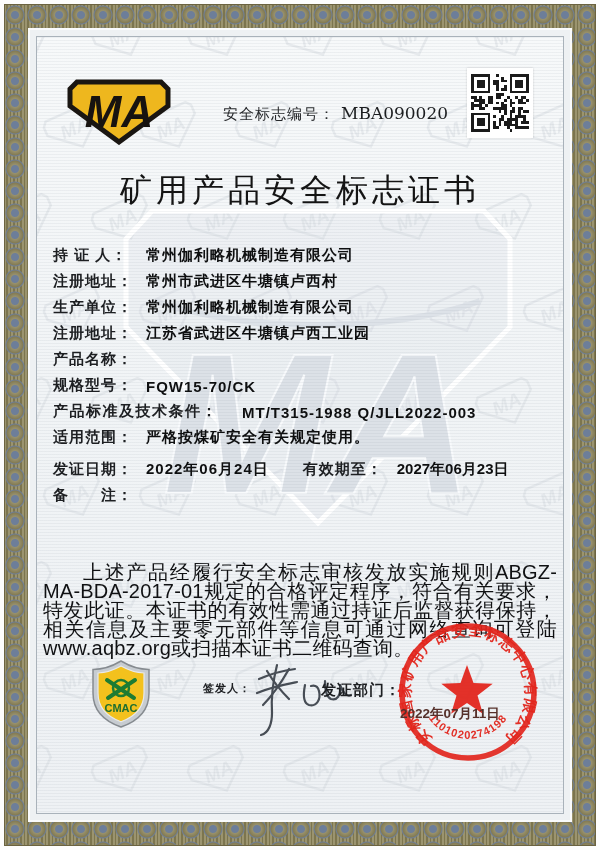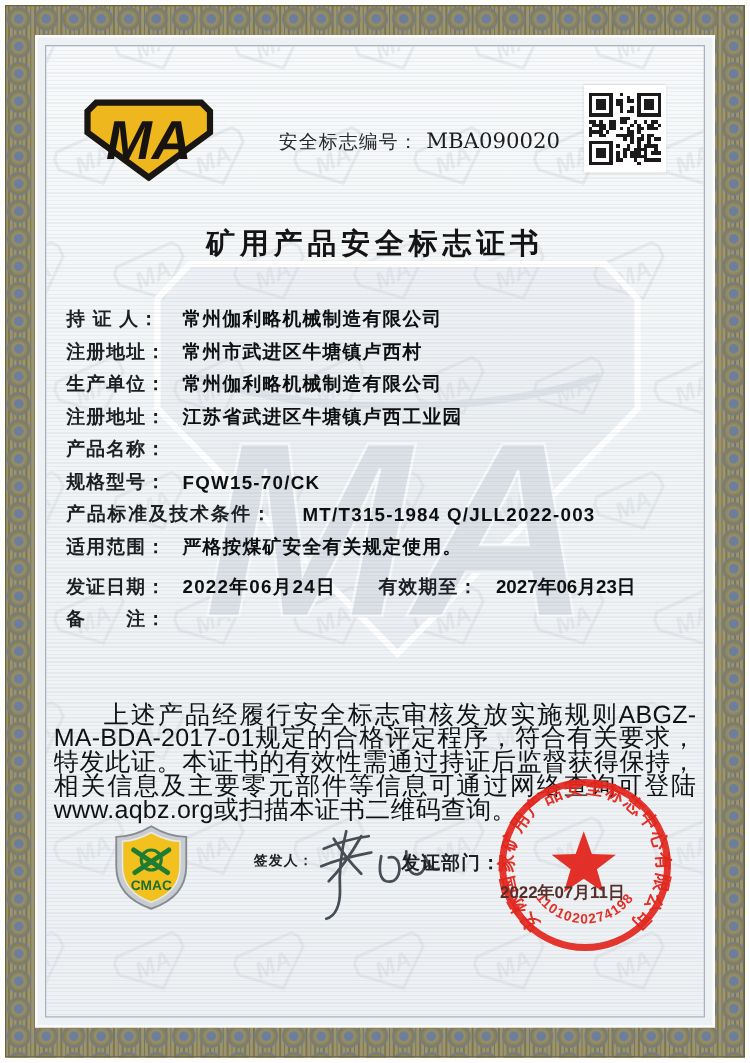--- a/index.html
+++ b/index.html
@@ -23,22 +23,22 @@
   .big-wm{position:absolute;left:85px;top:168px;z-index:0;}
   .content{position:absolute;inset:0;z-index:2;}
 
   
   .ma-logo{position:absolute;left:30px;top:42px;}
   .certno{position:absolute;left:186px;top:66px;display:flex;align-items:baseline;}
   .certno .lbl{font-size:15px;color:#26282b;letter-spacing:1px;}
   .certno .val{font-family:"DejaVu Serif",serif;font-size:17px;color:#1c1e20;margin-left:6px;}
   .qr{position:absolute;left:430px;top:31px;width:66px;height:70px;background:#fff;
       box-shadow:0 0 2px rgba(0,0,0,.18);display:flex;align-items:center;justify-content:center;}
-  .title{position:absolute;left:0;right:0;top:142px;text-align:center;font-size:23px;
-      font-weight:700;color:#141414;letter-spacing:4px;}
+  .title{position:absolute;left:0;right:0;top:132px;text-align:center;font-size:32px;
+      font-weight:400;color:#141414;letter-spacing:4px;}
 
   
   .fields{position:absolute;left:16px;top:202px;right:10px;}
   .frow{display:flex;align-items:flex-end;height:26px;}
   .frow .lbl{font-size:15px;color:#1d1f22;font-weight:600;min-width:93px;letter-spacing:1px;flex:0 0 auto;}
   .frow .lbl.wide{min-width:0;margin-right:24px;letter-spacing:1.5px;}
   .frow .val{font-size:15px;color:#0e0f10;font-weight:800;letter-spacing:1px;}
   .frow.gap{margin-top:6px;}
   .frow .lbl2{font-size:15px;color:#1d1f22;font-weight:600;margin-left:34px;letter-spacing:1px;}
   .frow .val2{font-size:15px;color:#0e0f10;font-weight:600;margin-left:14px;}
@@ -454,21 +454,21 @@
         </div>
         <div class="frow">
           <span class="lbl">产品名称：</span>
         </div>
         <div class="frow">
           <span class="lbl">规格型号：</span>
           <span class="val">FQW15-70/CK</span>
         </div>
         <div class="frow">
           <span class="lbl wide">产品标准及技术条件：</span>
-          <span class="val date">MT/T315-1984 Q/JLL2022-003</span>
+          <span class="val date">MT/T315-1988 Q/JLL2022-003</span>
         </div>
         <div class="frow">
           <span class="lbl">适用范围：</span>
           <span class="val">严格按煤矿安全有关规定使用。</span>
         </div>
         <div class="frow gap">
           <span class="lbl">发证日期：</span>
           <span class="val date">2022年06月24日</span>
           <span class="lbl2">有效期至：</span>
           <span class="val2">2027年06月23日</span>

